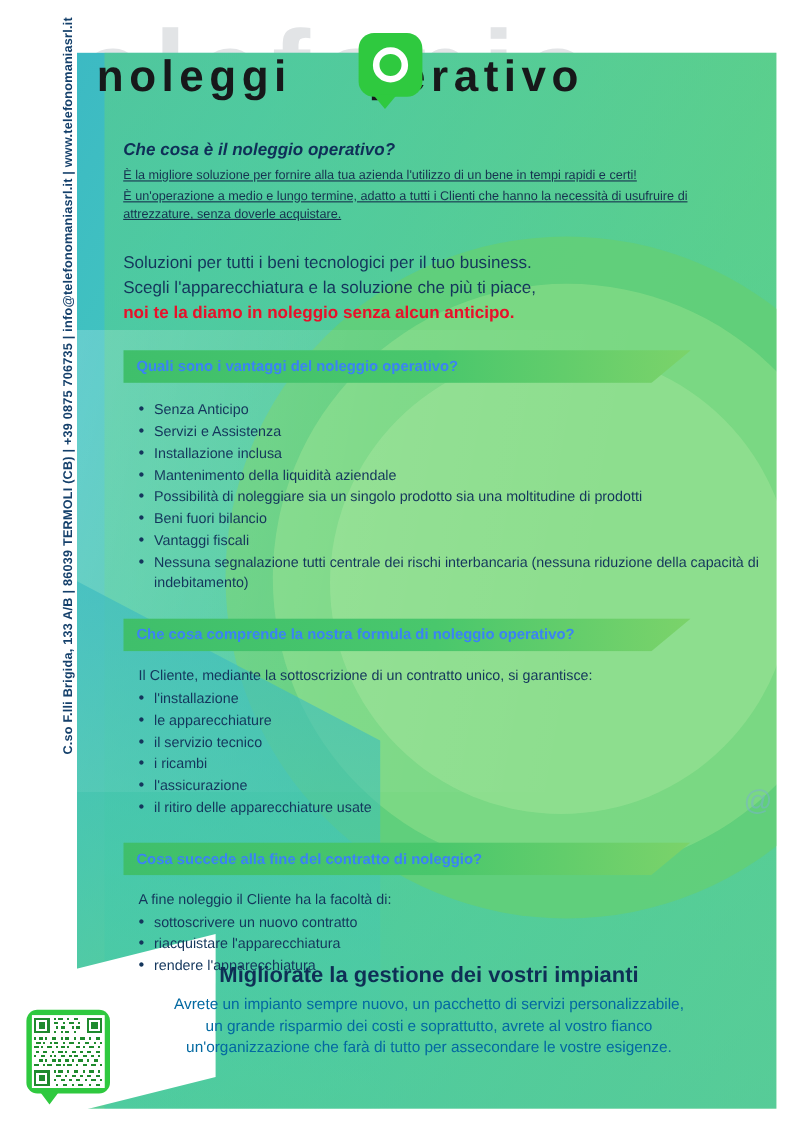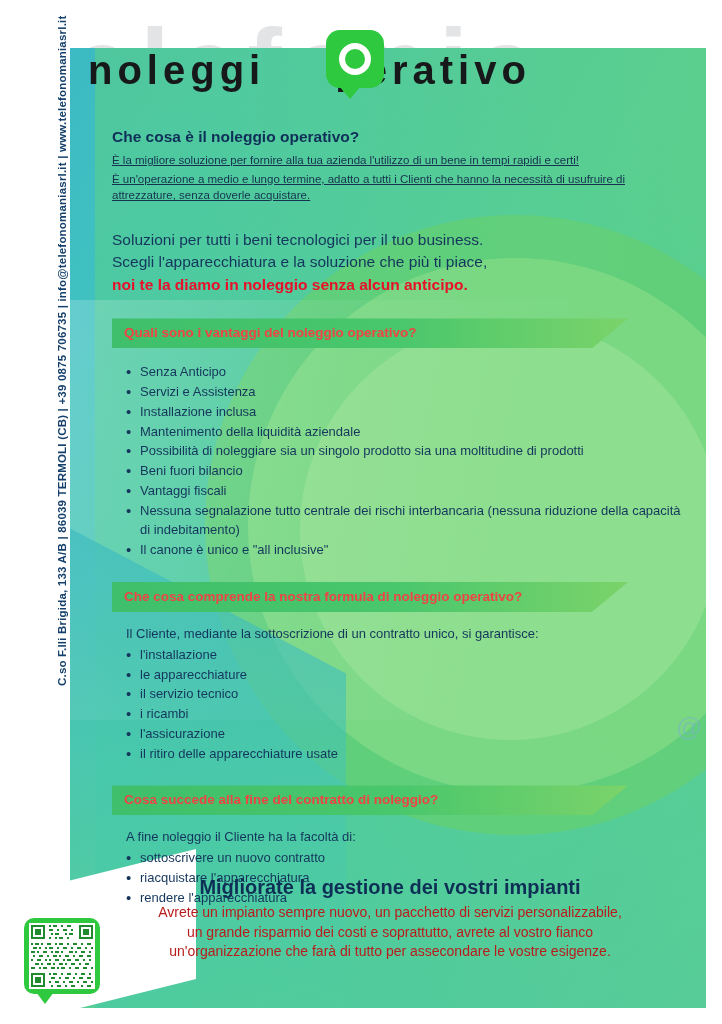--- a/index.html
+++ b/index.html
@@ -229,20 +229,21 @@
     top: 128px;
     width: 578px;
     z-index: 12;
   }
 
   .q-title {
     font-size: 15.5px;
     font-weight: 700;
     color: #0f2f58;
     margin: 0 0 6px 0;
+    font-style: italic;
   }
   .p-small {
     font-size: 11.5px;
     color: #16324f;
     line-height: 1.45;
     margin: 0 0 2px 0;
     max-width: 560px;
     text-decoration: underline;
   }
   .p-gap { margin-bottom: 25px; }
@@ -273,21 +274,21 @@
     inset: 0;
     background: linear-gradient(90deg, #3fbf6b 0%, #49c76c 55%, #7bd36a 100%);
     clip-path: polygon(0 0, 100% 0, 93% 100%, 0 100%);
   }
   .ribbon-text {
     position: relative;
     line-height: 30px;
     padding-left: 12px;
     font-size: 13.5px;
     font-weight: 700;
-    color: #ef4444;
+    color: #3b82f6;
   }
 
   ul.bullets {
     list-style: none;
     margin: 10px 0 0 0;
     padding: 0 0 0 14px;
   }
   ul.bullets li {
     position: relative;
     font-size: 13px;
@@ -322,21 +323,21 @@
     z-index: 12;
   }
   .footer-head {
     font-size: 20px;
     font-weight: 700;
     color: #0e2f55;
     margin: 0 0 4px 0;
   }
   .footer-line {
     font-size: 14px;
-    color: #b91c1c;
+    color: #0369a1;
     line-height: 1.4;
     margin: 0;
   }
 
   
   .qr-wrap {
     position: absolute;
     left: 24px;
     top: 918px;
     width: 76px;
@@ -419,22 +420,21 @@
         <div class="ribbon-text">Quali sono i vantaggi del noleggio operativo?</div>
       </div>
       <ul class="bullets">
         <li>Senza Anticipo</li>
         <li>Servizi e Assistenza</li>
         <li>Installazione inclusa</li>
         <li>Mantenimento della liquidità aziendale</li>
         <li>Possibilità di noleggiare sia un singolo prodotto sia una moltitudine di prodotti</li>
         <li>Beni fuori bilancio</li>
         <li>Vantaggi fiscali</li>
-        <li>Nessuna segnalazione tutto centrale dei rischi interbancaria (nessuna riduzione della capacità di indebitamento)</li>
-        <li>Il canone è unico e "all inclusive"</li>
+        <li>Nessuna segnalazione tutti centrale dei rischi interbancaria (nessuna riduzione della capacità di indebitamento)</li>
       </ul>
     </div>
 
     <div class="section-block" style="margin-top:18px;">
       <div class="ribbon">
         <div class="ribbon-shape"></div>
         <div class="ribbon-text">Che cosa comprende la nostra formula di noleggio operativo?</div>
       </div>
       <div class="intro-line">Il Cliente, mediante la sottoscrizione di un contratto unico, si garantisce:</div>
       <ul class="bullets" style="margin-top:4px;">

